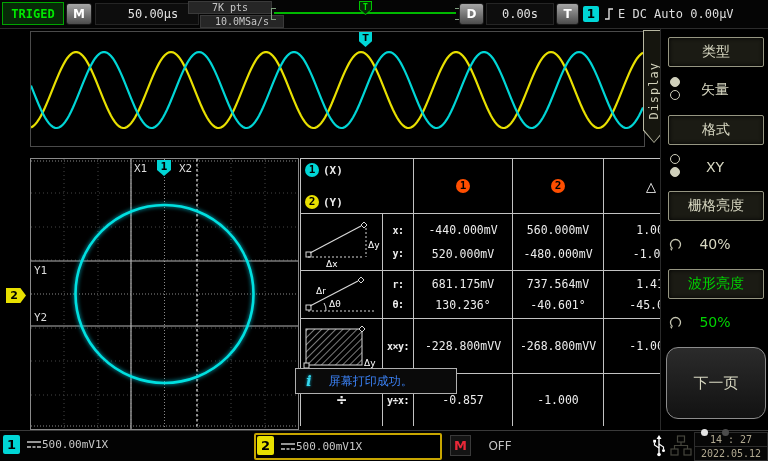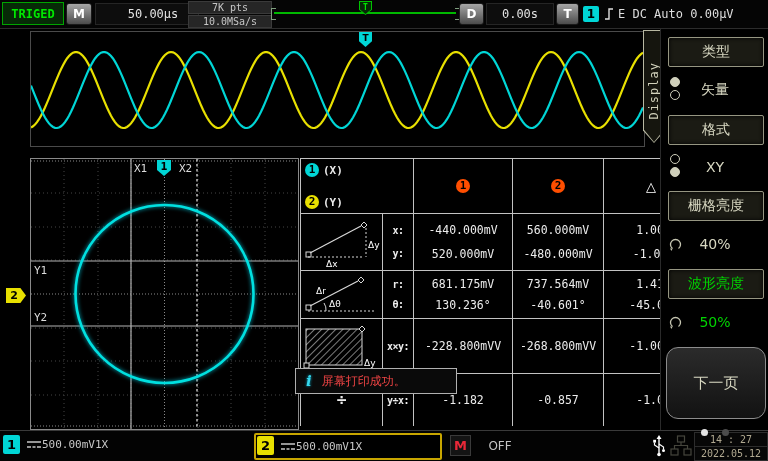--- a/index.html
+++ b/index.html
@@ -40,21 +40,21 @@
   .b-yellow{background:#e8e000;}
   .b-orange{background:#ff4e00;}
   .rowlabel{font:bold 10px "DejaVu Sans Mono",monospace;letter-spacing:-0.5px;}
   .delta-sym{color:#fff;font:13px "DejaVu Sans",sans-serif;}
 
   
   #toast{left:295px;top:368px;width:160px;height:24px;background:#0a0a0a;border:1px solid #b0b0b0;
     display:flex;align-items:center;z-index:6;}
   #toast .info-i{font:bold italic 15px "DejaVu Serif",serif;color:#35d8ee;margin-left:10px;
     text-shadow:0 0 3px #0aa8c8;}
-  #toast .msg{font:12px "DejaVu Sans",sans-serif;color:#ef4444;margin-left:10px;text-align:center;}
+  #toast .msg{font:12px "DejaVu Sans",sans-serif;color:#3b82f6;margin-left:17px;text-align:center;}
 
   
   #sidebar{left:660px;top:29px;width:108px;height:401px;background:#000;border-left:1px solid #2a2a2a;z-index:5;}
   .menu-label{left:7px;width:94px;background:#1b1b14;border:1px solid #969682;border-radius:2px;
     color:#d8d8c2;font:14px "DejaVu Sans",sans-serif;box-shadow:inset 0 0 4px #000;}
   .menu-opt{left:1px;width:106px;background:#000;color:#d8d8c2;font:14px "DejaVu Sans",sans-serif;}
   .radio{width:8px;height:8px;border-radius:50%;border:1px solid #cfcfbb;}
   .radio.on{background:#cfcfbb;}
   .green-t{color:#00d400 !important;}
   #nextpage{left:5px;width:98px;background:linear-gradient(#2b2b2b,#121212);border:1px solid #8c8c8c;
@@ -79,21 +79,21 @@
 <body>
 
 <div id="screen">
 
   <div id="topbar">
     <div class="abs trig-status flexc">TRIGED</div>
     <div class="abs gray-btn flexc" style="left:66px;top:3px;width:24px;height:20px;">M</div>
     <div class="abs seg-box flexc mono" style="left:95px;top:3px;width:90px;height:20px;font-size:12px;padding-left:12px;">50.00μs</div>
     <div class="abs" style="left:188px;top:1px;">
       <div class="acq-line">7K pts</div>
-      <div class="acq-line" style="margin-top:1px;">10.0MSa/s</div>
+      <div class="acq-line" style="margin-top:1px;margin-left:12px;">10.0MSa/s</div>
     </div>
 
     <div class="abs" style="left:271px;top:8px;width:4px;height:10px;border:1.5px solid #7e9e7e;border-right:none;"></div>
     <div class="abs" style="left:274px;top:12px;width:182px;height:2px;background:#00b800;"></div>
     <div class="abs" style="left:455px;top:8px;width:4px;height:10px;border:1.5px solid #7e9e7e;border-left:none;"></div>
     <div class="abs shield" style="left:359px;top:1px;width:13px;height:14px;background:#00c400;">
       <div class="shield flexc" style="position:absolute;left:1px;top:1px;width:11px;height:12px;background:#062806;
            color:#00e800;font:bold 8px 'DejaVu Sans Mono',monospace;padding-bottom:2px;box-sizing:border-box;">T</div>
     </div>
 
@@ -260,23 +260,20 @@
           <span>-1.000VV</span>
         </div>
 
       <div class="lastrow">
         <span style="font:bold 14px 'DejaVu Sans',sans-serif;color:#ececec;">÷</span>
       </div>
       <div class="lastrow">
         <span class="rowlabel">y÷x:</span>
       </div>
       <div class="lastrow">
-          <span>-1.182</span>
-        </div>
-      <div class="lastrow">
           <span>-0.857</span>
         </div>
       <div class="lastrow">
           <span>-1.000</span>
         </div>
     </div>
   </div>
 
   <div class="abs" id="toast">
     <span class="info-i">i</span>

